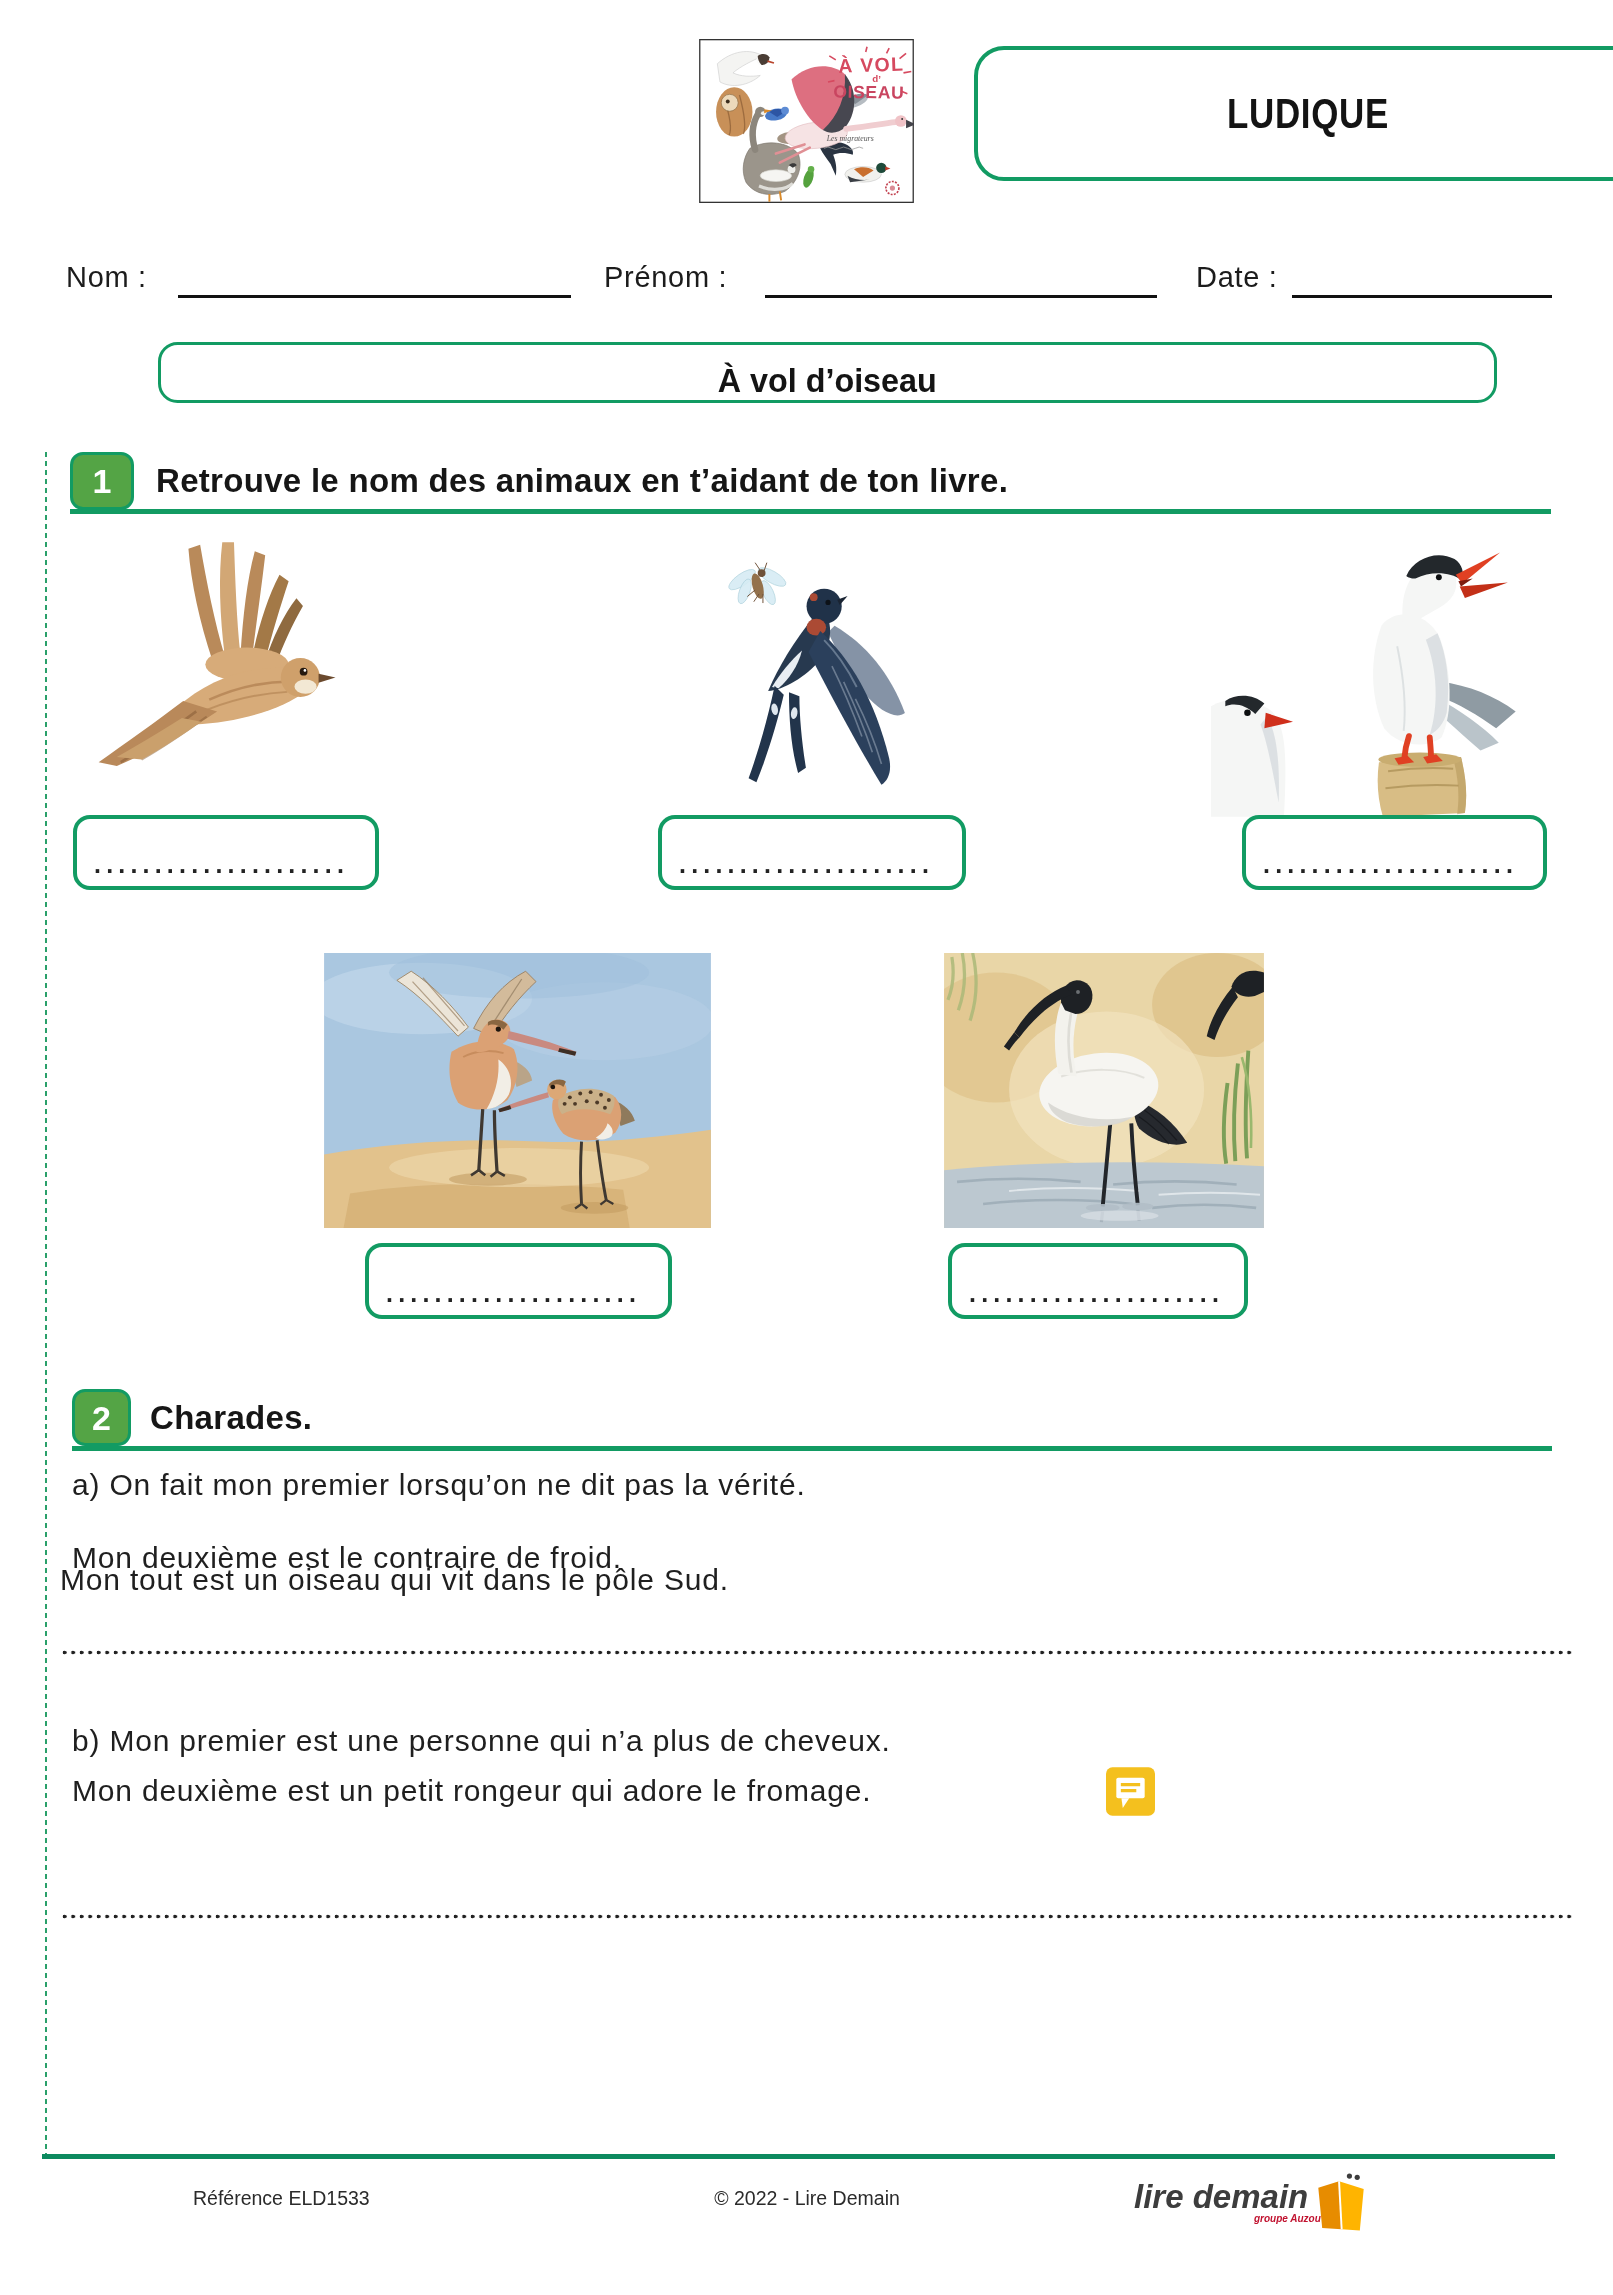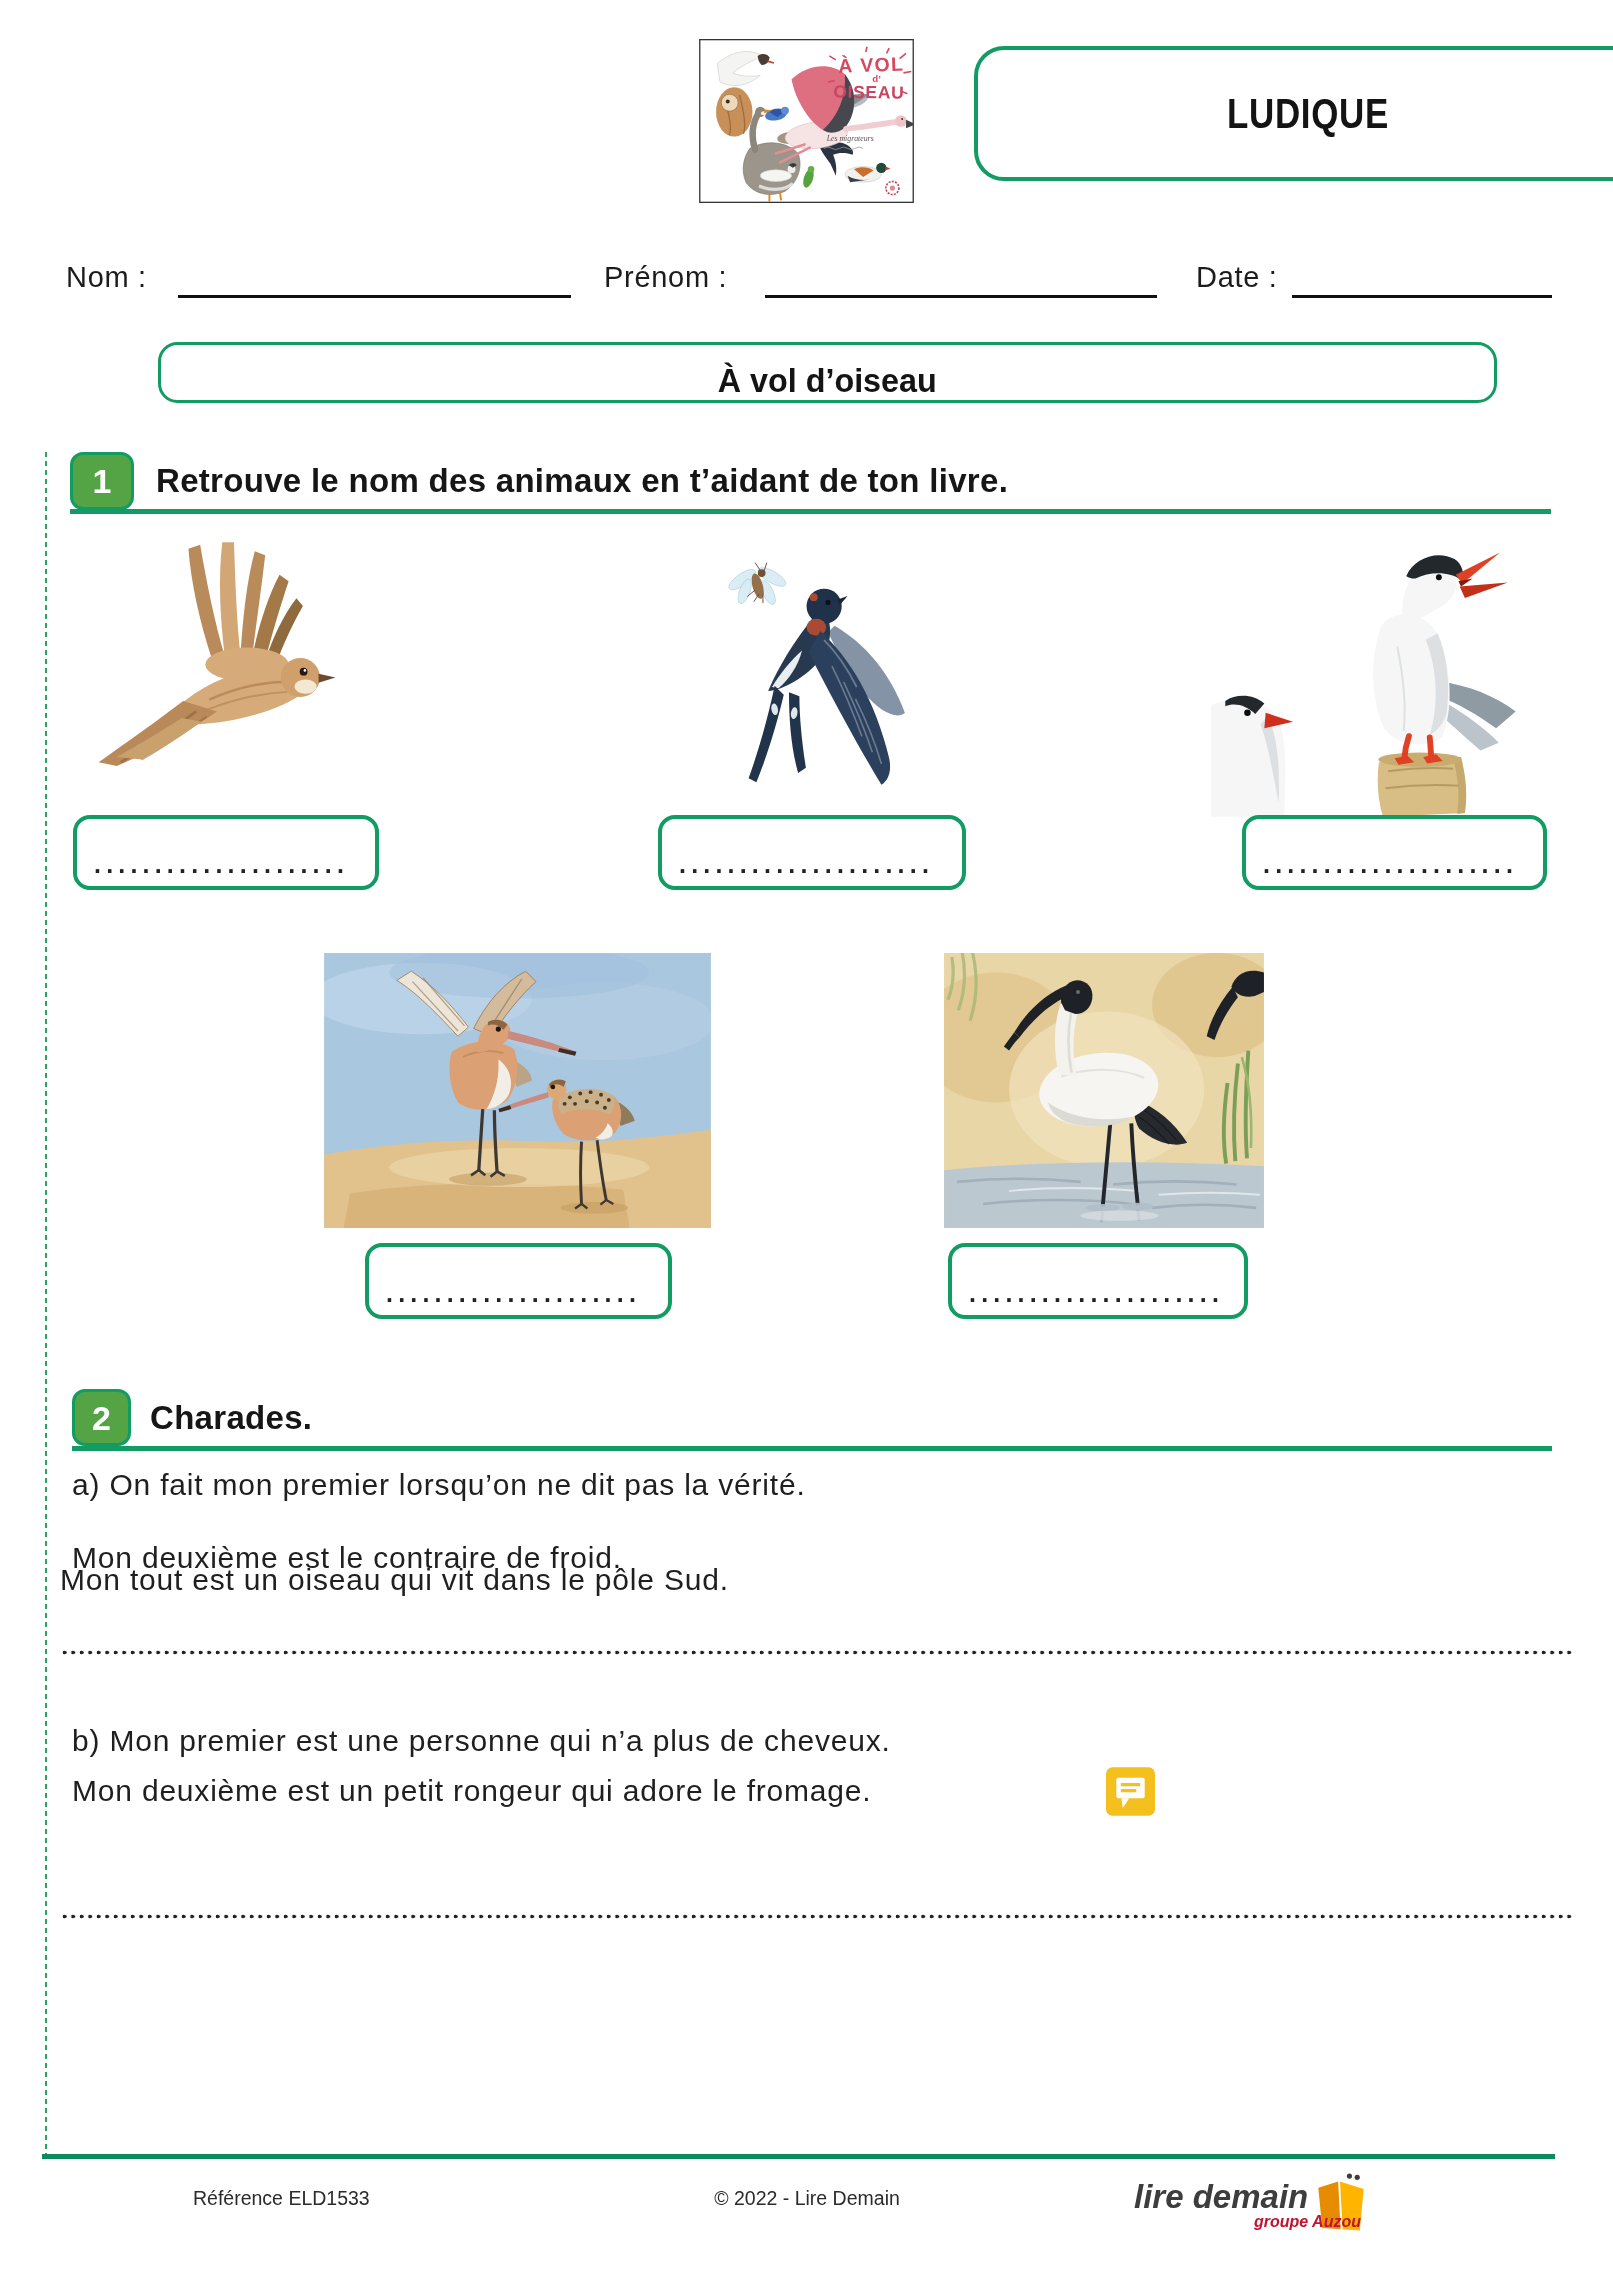--- a/index.html
+++ b/index.html
@@ -26,21 +26,21 @@
   .answerbox{border:4.6px solid #129b63;border-radius:17px;box-sizing:border-box;background:#fff;}
   .boxdots{position:absolute;left:17px;bottom:9px;font-size:25px;font-weight:bold;
     letter-spacing:5.2px;color:#222;line-height:1;white-space:nowrap;}
   .charade{font-size:30px;letter-spacing:0.8px;line-height:1;white-space:nowrap;color:#1f1f1f;}
   .dotline{height:5.2px;background-image:radial-gradient(circle at 2.6px 2.6px,#222 1.7px,transparent 2.2px);
     background-size:8.5px 5.2px;background-repeat:repeat-x;}
   .vdash{width:2px;background-image:repeating-linear-gradient(180deg,#2aa06a 0 4.6px,transparent 4.6px 9px);}
   .footer-line{background:#0d8a5f;height:5.2px;}
   .small-txt{font-size:19.5px;color:#2b2b2b;line-height:1;white-space:nowrap;}
   .logo-main{font-size:33px;font-weight:bold;font-style:italic;color:#3d3d3d;line-height:1;white-space:nowrap;}
-  .logo-sub{font-size:16px;font-style:italic;font-weight:bold;color:#c1122f;line-height:1;white-space:nowrap;}
+  .logo-sub{font-size:10px;font-style:italic;font-weight:bold;color:#c1122f;line-height:1;white-space:nowrap;}
   svg{display:block;}
 </style>
 </head>
 <body>
 
 <div class="page">
 
 
   <div class="abs" style="left:699px;top:39px;width:215px;height:164px;">
     <svg viewBox="0 0 330 252" width="215" height="164">

